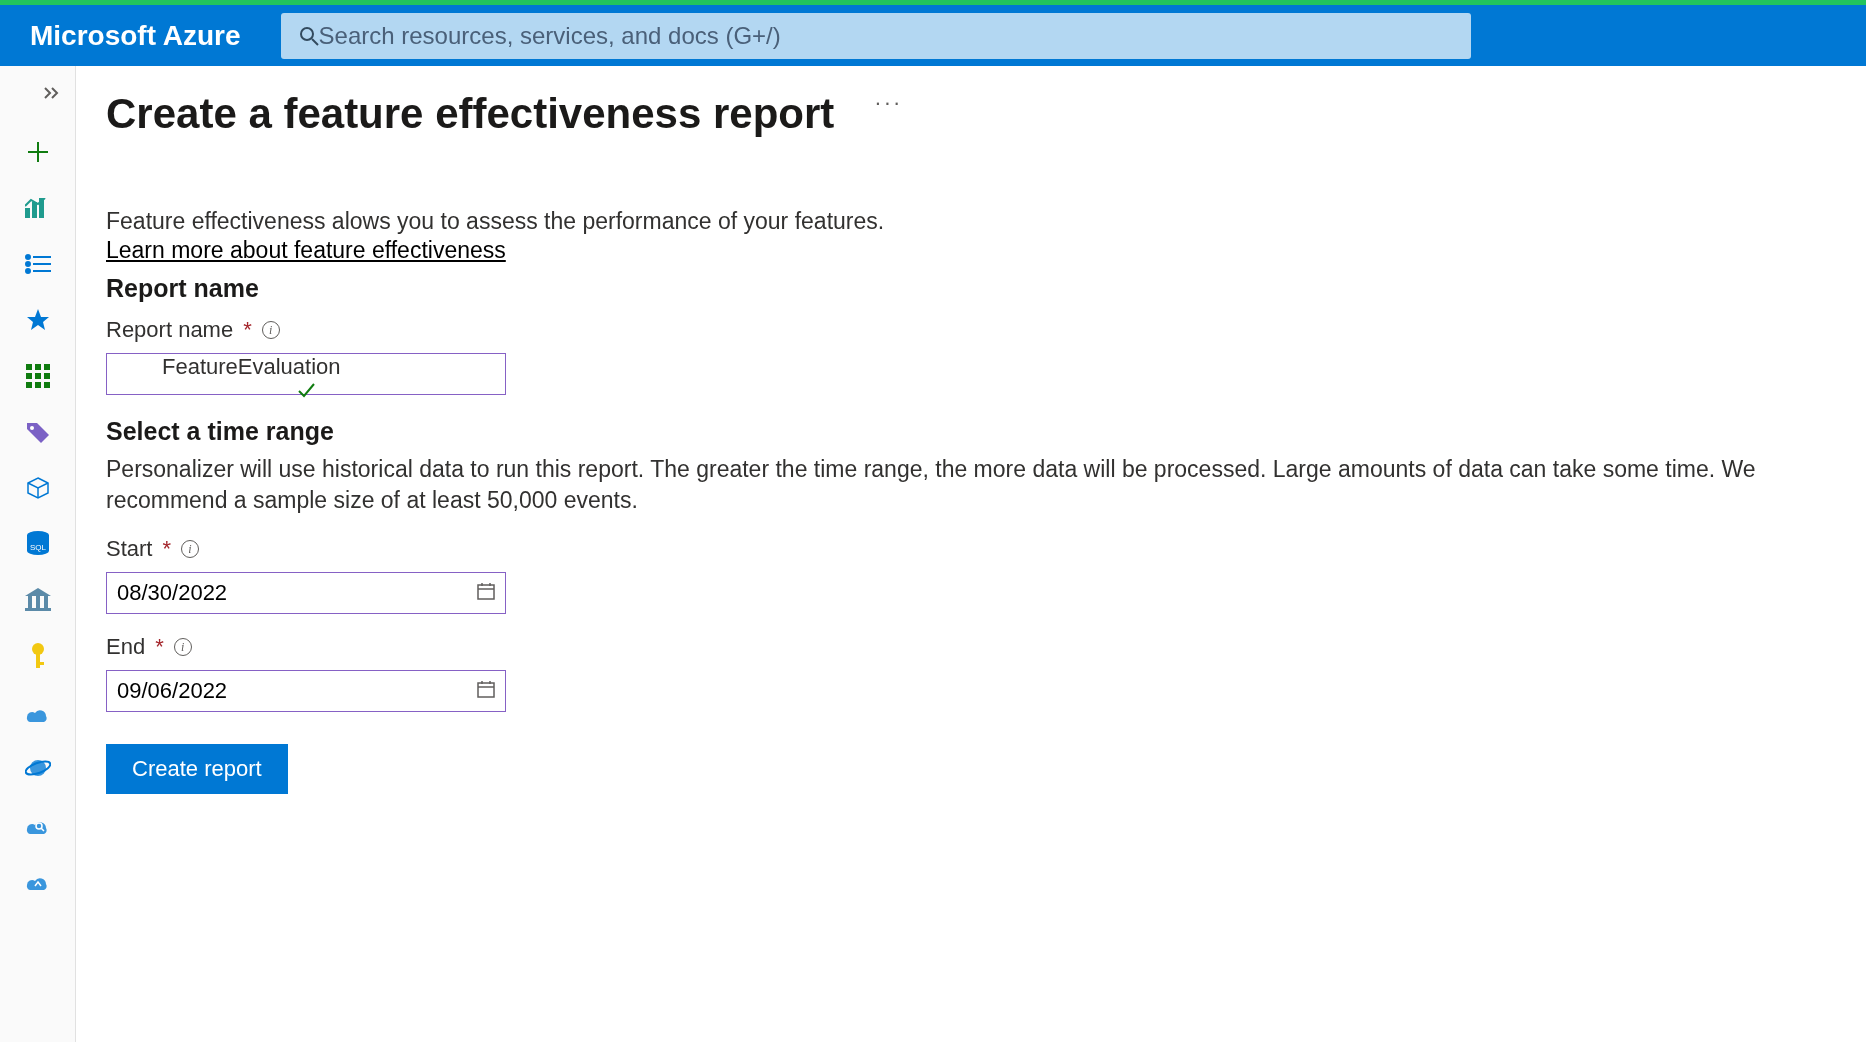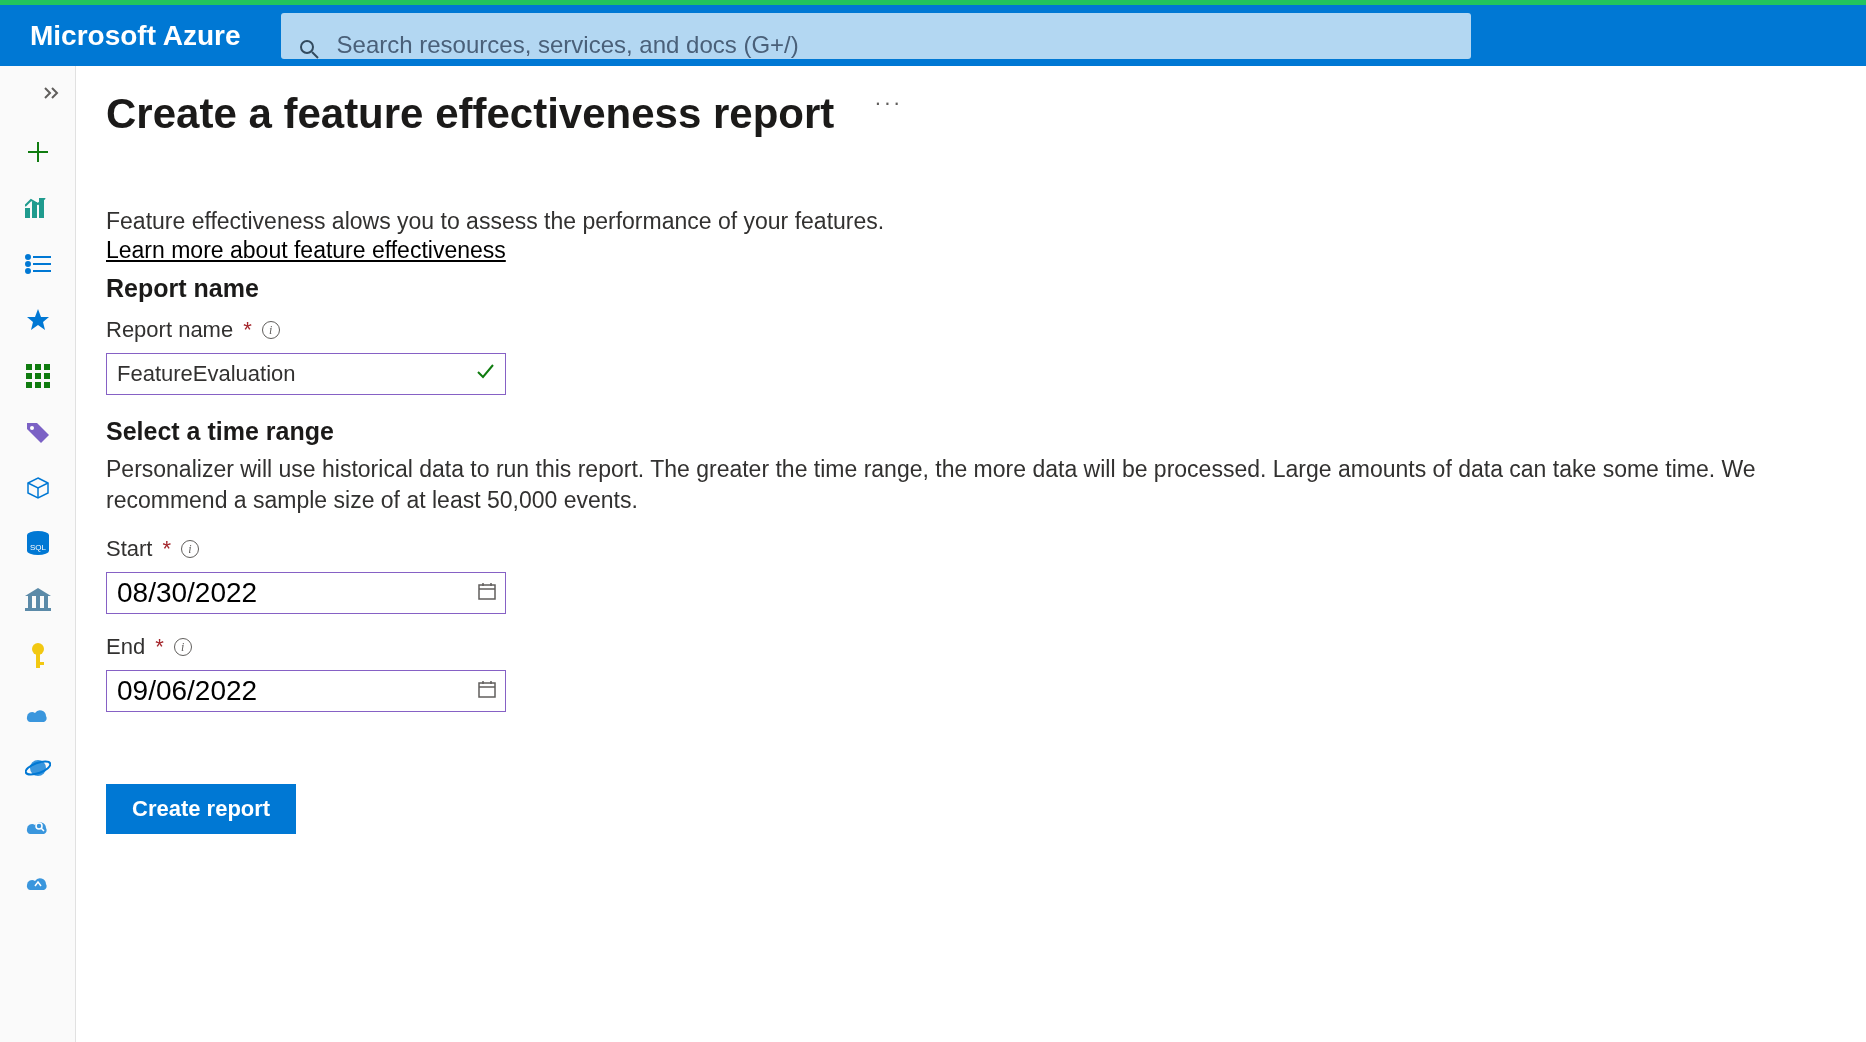--- a/index.html
+++ b/index.html
@@ -18,26 +18,25 @@
   }
   .brand {
     color:#fff;
     font-size:28px;
     font-weight:600;
     white-space:nowrap;
   }
   .search-wrap {
     flex:1;
     display:flex;
-    align-items:flex-end;
+    align-items:center;
     background:#b3d7f2;
     border-radius:3px;
     height:46px;
     padding:0 18px;
-    gap:18px;
     max-width:1190px;
   }
   .search-wrap svg { flex:0 0 auto; }
   .search-input {
     flex:1;
     border:none;
     background:transparent;
     font-size:24px;
     color:#324a5e;
     outline:none;
@@ -136,21 +135,21 @@
     width:400px;
     height:42px;
     border:1px solid #8661c5;
     display:flex;
     align-items:center;
     padding:0 10px;
     font-size:22px;
     background:#fff;
     position:relative;
   }
-  .text-field.valid { border-color:#8661c5; }
+  .text-field.valid { border-color:#8661c5;flex-direction:column; }
   .text-field input {
     flex:1;
     border:none;
     outline:none;
     font-size:22px;
     background:transparent;
     color:#323130;
   }
   .check { color:#107c10; }
 
@@ -166,31 +165,31 @@
     width:400px;
     height:42px;
     border:1px solid #8661c5;
     display:flex;
     align-items:center;
     padding:0 10px;
     font-size:22px;
     background:#fff;
   }
   .date-field input {
-    flex:1; border:none; outline:none; font-size:28px; background:transparent;
+    flex:1; border:none; outline:none; font-size:22px; background:transparent;
   }
   .cal-icon { color:#605e5c; cursor:pointer; }
 
   .create-btn {
-    margin-top:72px;
+    margin-top:32px;
     background:#0078d4;
     color:#fff;
     border:none;
     font-size:22px;
-    font-weight:700;
+    font-weight:400;
     padding:12px 26px;
     cursor:pointer;
   }
 </style>
 </head>
 <body>
 
 <div class="topbar">
   <div class="brand">Microsoft Azure</div>
   <div class="search-wrap">

